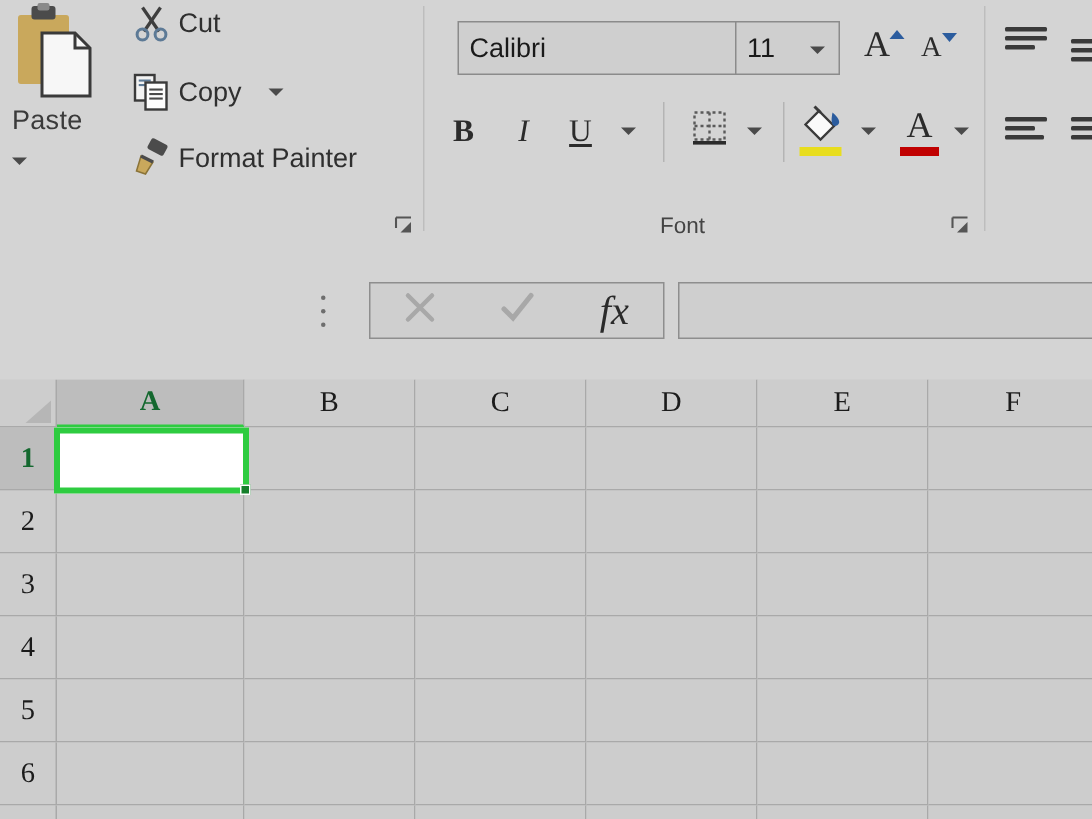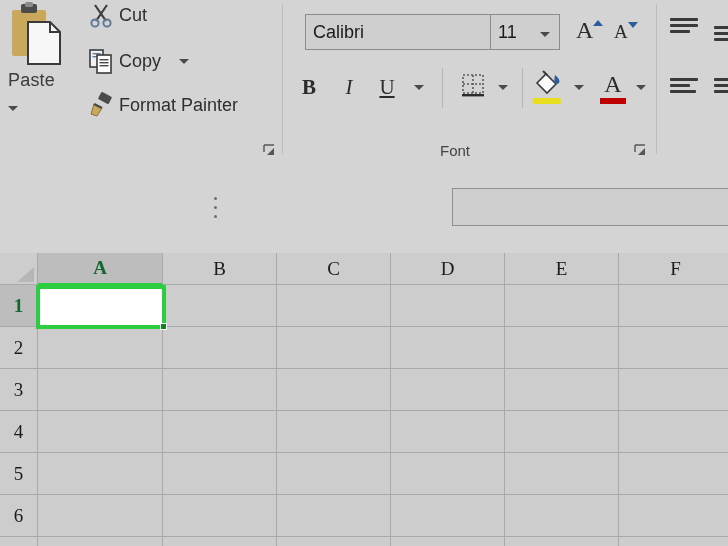--- a/index.html
+++ b/index.html
@@ -321,20 +321,39 @@
   </div>
 
   <div class="fbar">
 
     <div class="dots">
       <i></i>
         <i></i>
         <i></i>
     </div>
 
+    <div class="fx-group">
+      <div class="fx-btn">
+        <span>
+          <svg width="26" height="26" viewBox="0 0 26 26">
+            <path d="M5 5 L21 21 M21 5 L5 21" stroke="#a8a8a8" stroke-width="3" fill="none" stroke-linecap="round"></path>
+          </svg>
+        </span>
+      </div>
+      <div class="fx-btn">
+        <span>
+          <svg width="26" height="26" viewBox="0 0 26 26">
+            <path d="M4 14 L10 20 L22 5" stroke="#a8a8a8" stroke-width="3.4" fill="none" stroke-linecap="round"></path>
+          </svg>
+        </span>
+      </div>
+      <div class="fx-btn">
+        <span class="fx-lbl">fx</span>
+      </div>
+    </div>
 
     <div class="formula-input"></div>
   </div>
 
   <div class="sheet">
 
     <div class="corner">
       <span class="tri"></span>
     </div>
 

